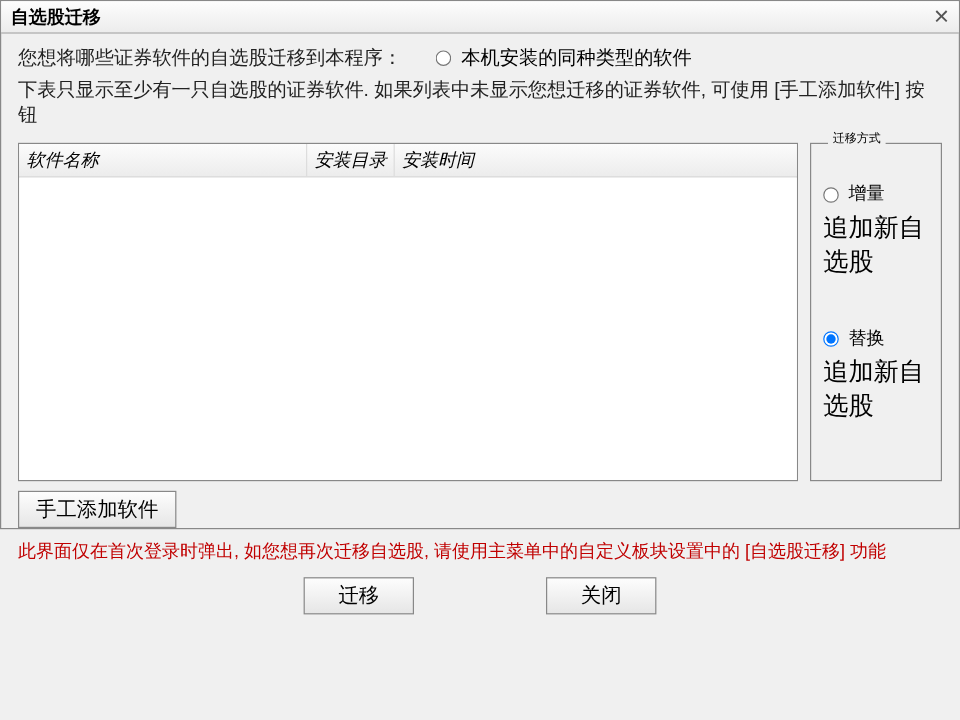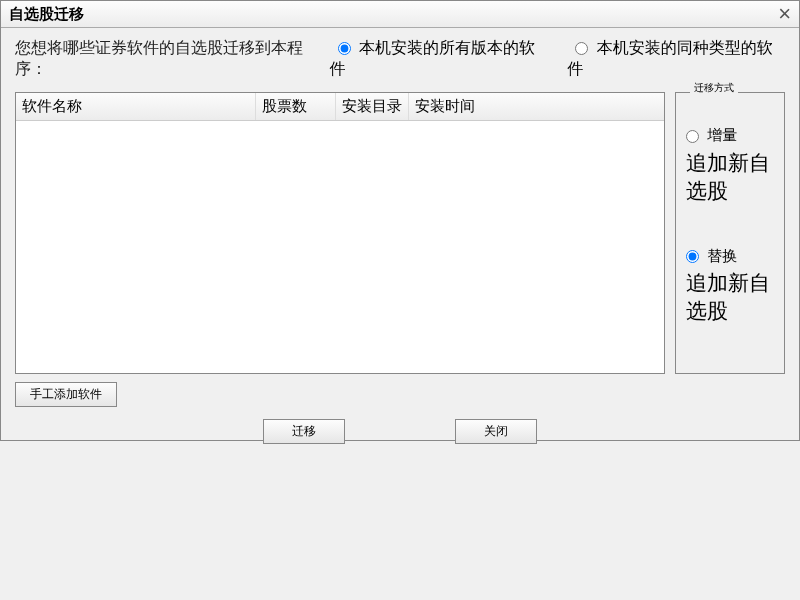--- a/index.html
+++ b/index.html
@@ -57,20 +57,21 @@
   border: 1px solid #888;
   background: #fff;
   display: flex;
   flex-direction: column;
 }
 .thead {
   display: flex;
   background: linear-gradient(#fcfcfc, #ececec);
   border-bottom: 1px solid #ccc;
   height: 28px;
+  font-style: italic;
 }
 .th {
   padding: 4px 6px;
   font-size: 15px;
   border-right: 1px solid #ddd;
   white-space: nowrap;
 }
 .th:last-child { border-right: none; flex: 1; }
 .th.c0 { width: 240px; }
 .th.c1 { width: 80px; }
@@ -93,21 +94,21 @@
   background: #f0f0f0;
   padding: 0 4px;
   font-size: 10px;
 }
 .radio-block { margin-top: 23px; margin-bottom: 40px; font-size: 15px; }
 .radio-block label { display: block; line-height: 1.5; }
 .radio-block .desc { font-size: 21px; margin-top: 2px; }
 .below-table { margin-top: 8px; }
 .btn {
   font-family: inherit;
-  font-size: 12px;
+  font-size: 17px;
   padding: 3px 14px;
   background: linear-gradient(#fdfdfd, #e6e6e6);
   border: 1px solid #888;
   cursor: pointer;
 }
 .redline {
   color: #c00000;
   font-size: 15px;
   margin-top: 10px;
 }
@@ -126,36 +127,32 @@
 
 <div class="window">
   <div class="titlebar">
     <span class="title">自选股迁移</span>
     <span class="close-x">×</span>
   </div>
   <div class="content">
 
     <div class="line1">
       <span class="q">您想将哪些证券软件的自选股迁移到本程序：</span>
-      <label>
-        <input type="radio" name="src" class="radio-inline" checked="" style="">
-        <span>本机安装的所有版本的软件</span>
-      </label>
       <label style="margin-left:20px">
         <input type="radio" name="src" class="radio-inline" style="">
         <span>本机安装的同种类型的软件</span>
       </label>
     </div>
 
+    <div class="line2">下表只显示至少有一只自选股的证券软件. 如果列表中未显示您想迁移的证券软件, 可使用 [手工添加软件] 按钮</div>
 
     <div class="mid">
       <div class="table-wrap">
         <div class="thead">
           <div class="th c0">软件名称</div>
-          <div class="th c1">股票数</div>
           <div class="th c3">安装目录</div>
           <div class="th c2">安装时间</div>
         </div>
         <div class="tbody"></div>
       </div>
 
       <fieldset class="fieldset">
         <span class="legend">迁移方式</span>
         <div class="radio-block">
           <label>
@@ -171,20 +168,21 @@
           </label>
           <div class="desc">追加新自选股</div>
         </div>
       </fieldset>
     </div>
 
     <div class="below-table">
       <button class="btn">手工添加软件</button>
     </div>
 
+    <div class="redline">此界面仅在首次登录时弹出, 如您想再次迁移自选股, 请使用主菜单中的自定义板块设置中的 [自选股迁移] 功能</div>
 
     <div class="bottom-btns">
       <button class="btn">迁移</button>
       <button class="btn">关闭</button>
     </div>
 
   </div>
 </div>
 
 </body></html>

